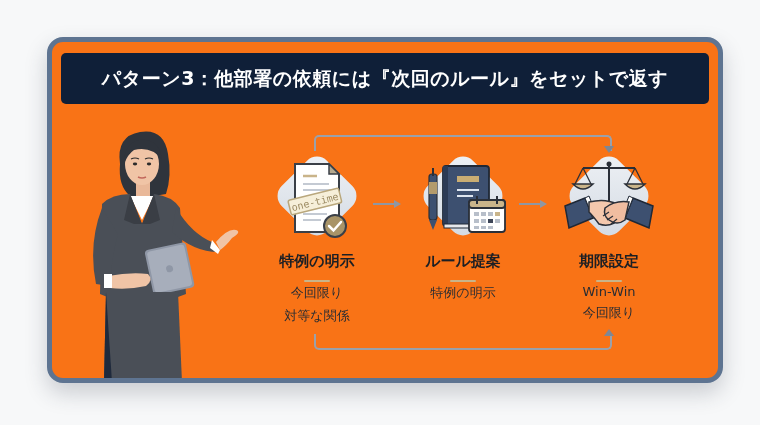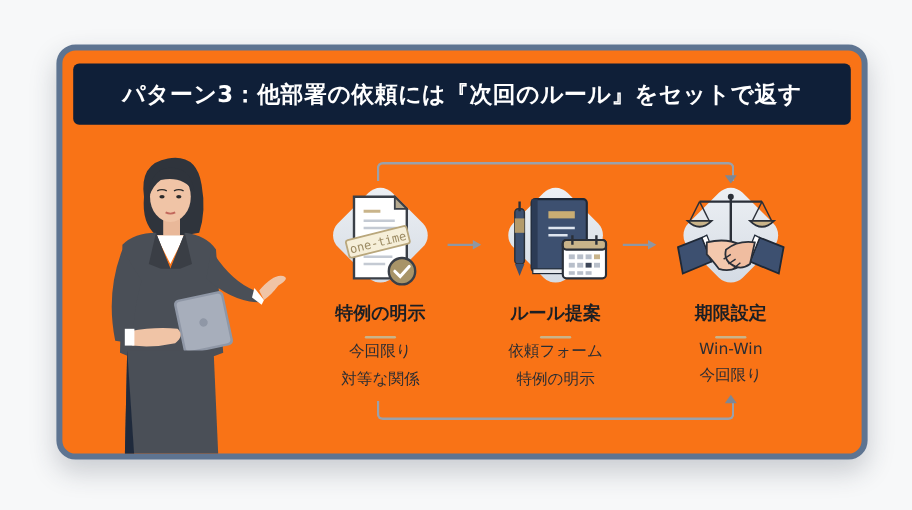--- a/index.html
+++ b/index.html
@@ -192,21 +192,20 @@
           <rect x="75" y="65" width="5" height="4" fill="#3d4658"></rect>
             <rect x="82" y="65" width="5" height="4"></rect>
           <rect x="61" y="72" width="5" height="3"></rect>
             <rect x="68" y="72" width="5" height="3"></rect>
           <rect x="75" y="72" width="5" height="3"></rect>
         </g>
       </svg>
     </div>
     <div class="step-title">ルール提案</div>
     <div class="step-rule"></div>
-    <div class="step-line">依頼フォーム</div>
     <div class="step-line">特例の明示</div>
   </div>
 
   <div class="step" style="left:492px;">
     <div class="icon-wrap">
       <div class="icon-bg"></div>
       <svg width="100" height="92" viewBox="0 0 100 92">
 
         <line x1="50" y1="8" x2="50" y2="48" stroke="#2a2f38" stroke-width="2"></line>
         <circle cx="50" cy="10" r="2.5" fill="#2a2f38"></circle>

